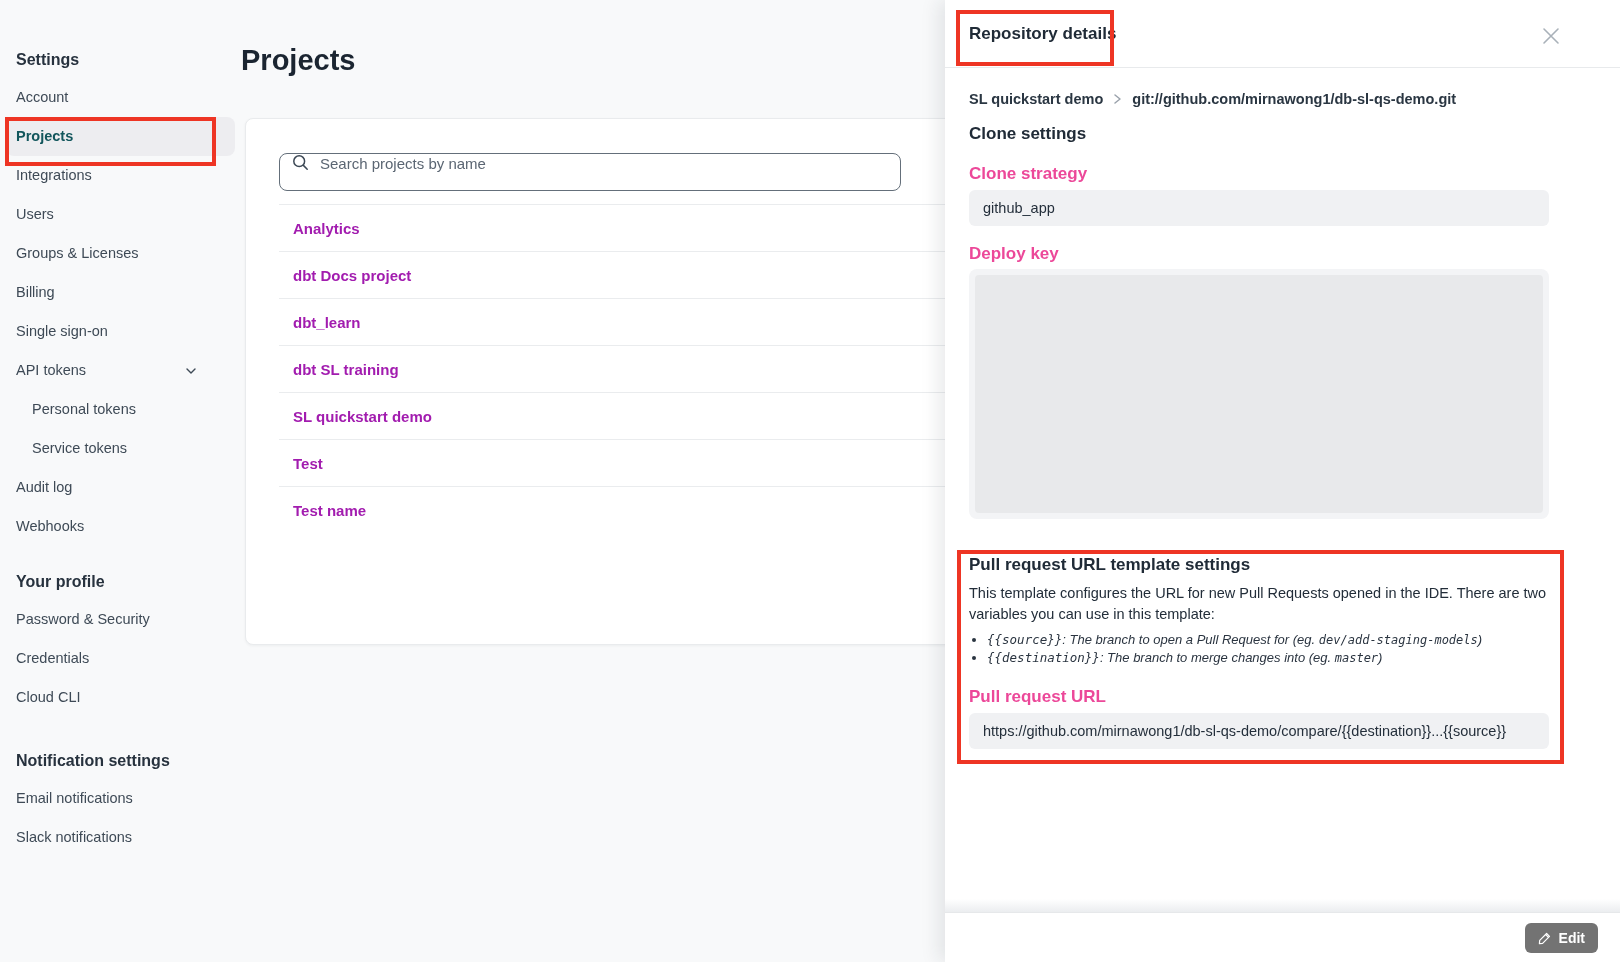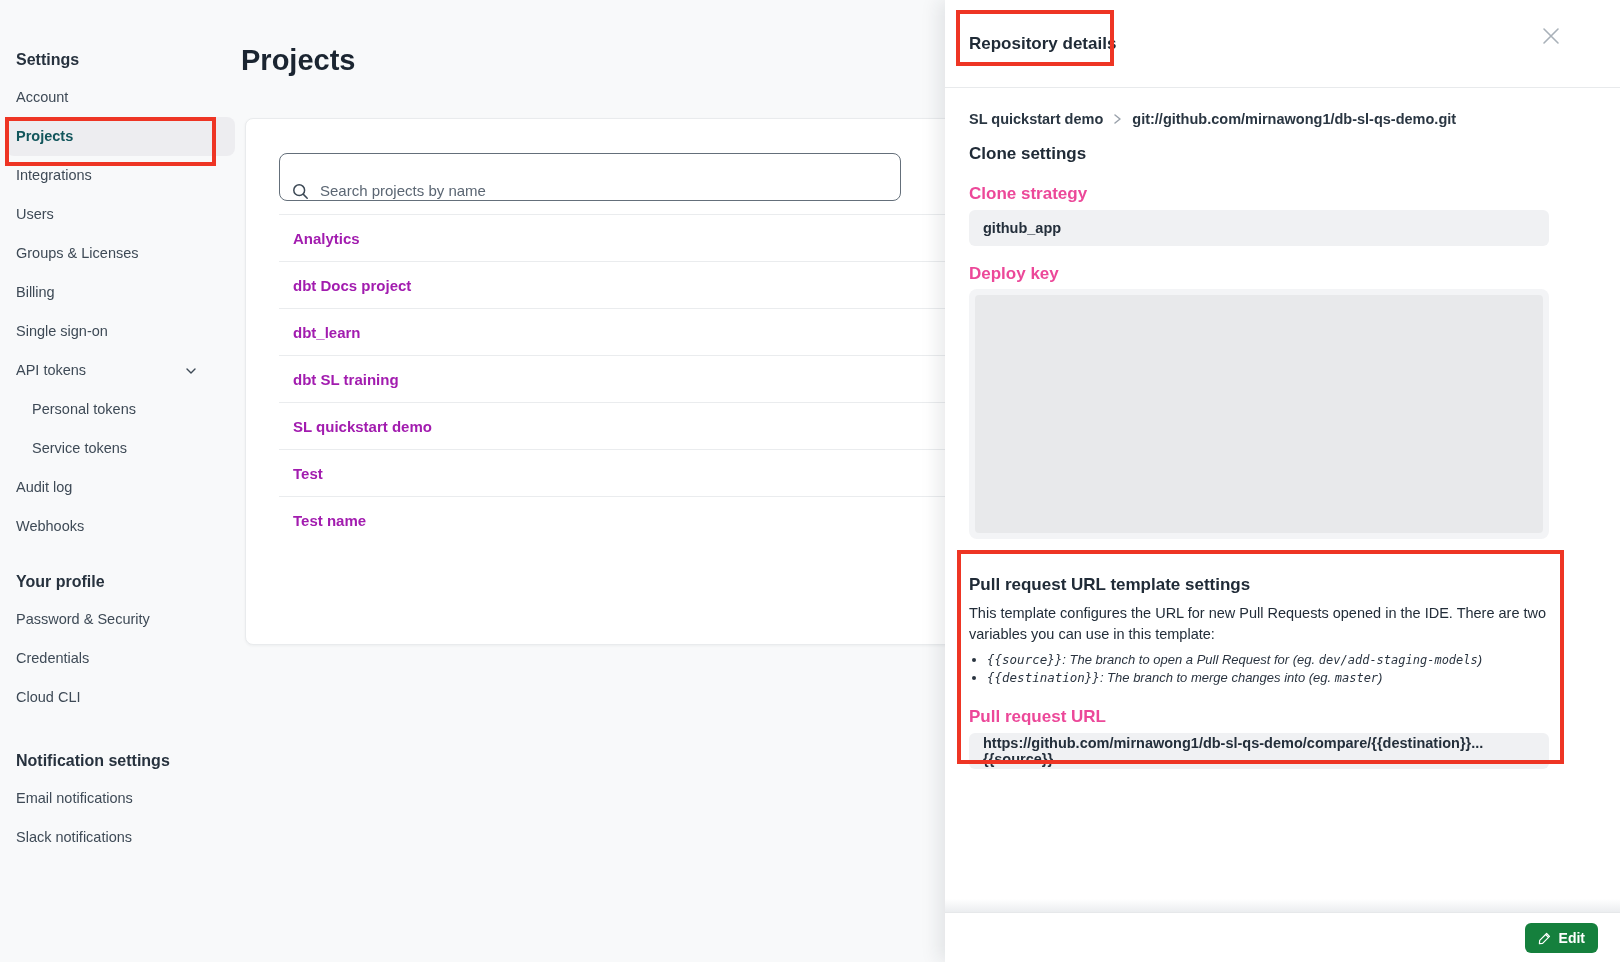--- a/index.html
+++ b/index.html
@@ -22,60 +22,60 @@
   .side-item.active span { color:#12565c; font-weight:700; }
   .side-gap-lg { height:24px; }
   .side-gap-xl { height:32px; }
   .chev { width:12px; height:12px; margin-right:22px; flex:none; }
 
   
   .main-title { position:absolute; left:241px; top:44px; font-size:29px; font-weight:700; color:#1b2531; margin:0; }
   .card { position:absolute; left:245px; top:118px; width:715px; height:527px; background:#fff;
           border:1px solid #e9ebed; border-radius:8px; box-shadow:0 1px 3px rgba(20,30,40,.05); }
   .card-inner { margin:34px 0 0 33px; }
-  .search { width:622px; height:48px; border:1px solid #646f7a; border-radius:8px; background:#fff;
-            display:flex; align-items:flex-end; gap:9px; padding:0 12px; }
+  .search { width:622px; height:38px; border:1px solid #646f7a; border-radius:8px; background:#fff;
+            display:flex; align-items:flex-start; gap:9px; padding:0 12px; }
   .search svg { flex:none; }
   .search input { border:none; outline:none; flex:1; font-size:15px; font-family:inherit; color:#222f3b; background:transparent; }
   .search input::placeholder { color:#5b6673; opacity:1; }
   .plist { margin-top:13px; border-top:1px solid #eaecee; }
   .prow { height:47px; line-height:47px; font-size:15px; font-weight:700; color:#a21caf;
           border-bottom:1px solid #eaecee; padding-left:14px; cursor:pointer; }
   .prow:last-child { border-bottom:none; }
 
   
   .panel { position:absolute; left:945px; top:0; width:675px; height:962px; background:#fff;
            box-shadow:-6px 0 18px rgba(25,35,45,.10); }
-  .panel-header { height:88px; border-bottom:1px solid #e8eaec; position:relative;
+  .panel-header { height:68px; border-bottom:1px solid #e8eaec; position:relative;
                   display:flex; align-items:center; padding:0 24px;text-align:right; }
   .panel-title { font-size:17px; font-weight:700; color:#202b37; }
   .close { position:absolute; right:58px; top:25px; width:22px; height:22px; cursor:pointer; }
   .panel-body { padding:22px 24px 0; }
   .crumbs { display:flex; align-items:center; gap:10px; font-size:14.5px; font-weight:700; color:#2a3642; height:18px; }
   .crumb-sep { display:flex; align-items:center; }
   .h-sec { font-size:17px; font-weight:700; color:#202b37; margin-top:16px; }
   .f-label { font-size:17px; font-weight:700; color:#ec4899; margin-top:20px; }
   .f-label.mt-sm { margin-top:18px; }
   .field { margin-top:6px; width:580px; height:36px; background:#f0f1f3; border-radius:6px;
-           display:flex; align-items:center; padding:15px 14px; font-size:14.5px; color:#242f3b;font-weight:bold; }
+           display:flex; align-items:center; padding:15px 14px; font-size:14.5px; color:#242f3b; }
   .deploy { margin-top:5px; width:580px; height:250px; background:#f3f4f6; border-radius:8px; padding:6px; }
   .deploy-inner { width:100%; height:100%; background:#e8e9eb; border-radius:4px; }
 
   .pr-head { font-size:17px; font-weight:700; color:#202b37; margin-top:36px; }
   .pr-desc { font-size:14.5px; color:#222d39; line-height:21px; margin-top:8px; width:598px; }
   .pr-bullets { margin:6px 0 0; padding-left:18px; list-style:disc outside; }
   .pr-bullets li { font-size:13px; font-style:italic; color:#2a3440; line-height:17px; }
   .code { font-family:"DejaVu Sans Mono", monospace; font-style:italic; font-size:12.5px; }
   .code-ex { font-family:"DejaVu Sans Mono", monospace; font-style:italic; font-size:12px; }
 
   .panel-footer { position:absolute; left:0; right:0; bottom:0; height:50px; background:#fff; border-top:1px solid #e6e8ea; }
   .panel-footer::before { content:""; position:absolute; top:-14px; left:0; right:0; height:13px;
     background:linear-gradient(to bottom, rgba(255,255,255,0), rgba(232,234,237,.85)); }
   .edit-btn { position:absolute; right:22px; top:10px; height:30px; padding:0 13px;
-    background:#15803d; color:#fff; border:none; border-radius:6px; font-size:14px; font-weight:700;
+    background:#737373; color:#fff; border:none; border-radius:6px; font-size:14px; font-weight:700;
     font-family:inherit; display:flex; align-items:center; gap:7px; cursor:pointer; }
 
   
   .anno { position:absolute; border:4px solid #ee3524; pointer-events:none; z-index:20; }
   #anno-projects { left:5px;   top:117px; width:211px; height:49px; }
   #anno-repo     { left:956px; top:10px;  width:158px; height:56px; }
   #anno-pr       { left:957px; top:550px; width:607px; height:214px; }
 </style>
 </head>
 <body>

